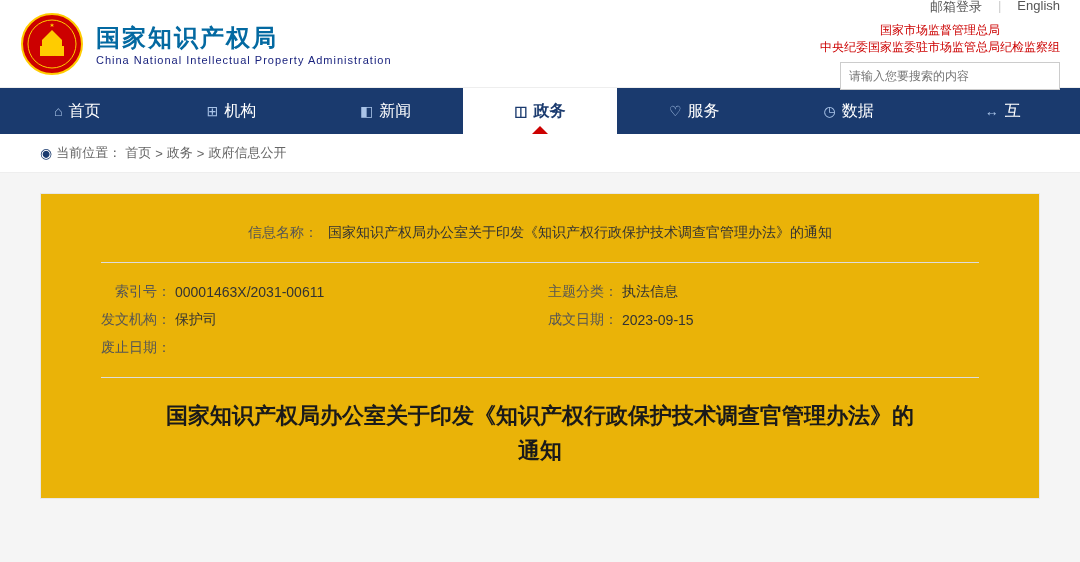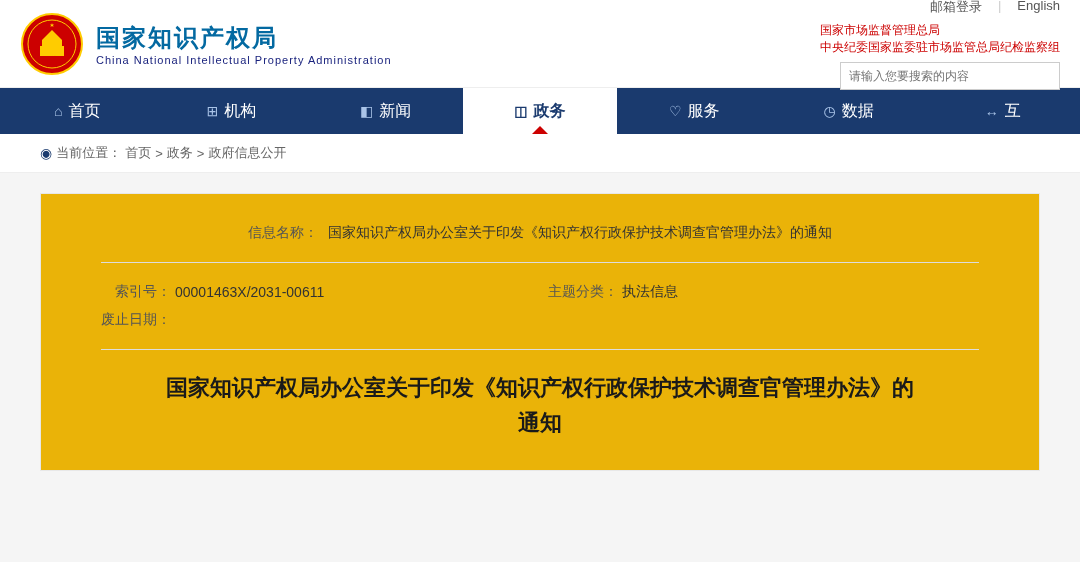--- a/index.html
+++ b/index.html
@@ -61,21 +61,21 @@
     .top-links a {
       text-decoration: none;
       color: #555;
     }
     .top-links .divider {
       color: #ccc;
     }
     .external-links {
       display: flex;
       flex-direction: column;
-      align-items: flex-start;
+      align-items: center;
       gap: 0;
     }
     .external-links a {
       font-size: 12px;
       color: #c00;
       text-decoration: none;
     }
     .search-box-area {
       text-decoration: underline;
     }
@@ -309,20 +309,30 @@
       <div class="info-cell">
         <span class="info-cell-label">索引号：</span>
         <span class="info-cell-value">00001463X/2031-00611</span>
       </div>
       <div class="info-cell">
         <span class="info-cell-label">主题分类：</span>
         <span class="info-cell-value">执法信息</span>
       </div>
     </div>
 
+    <div class="info-row">
+      <div class="info-cell">
+        <span class="info-cell-label">发文机构：</span>
+        <span class="info-cell-value">保护司</span>
+      </div>
+      <div class="info-cell">
+        <span class="info-cell-label">成文日期：</span>
+        <span class="info-cell-value">2023-09-15</span>
+      </div>
+    </div>
 
     <div class="info-row">
       <div class="info-cell">
         <span class="info-cell-label">废止日期：</span>
         <span class="info-cell-value"></span>
       </div>
     </div>
   </div>
 
   <hr class="separator">

